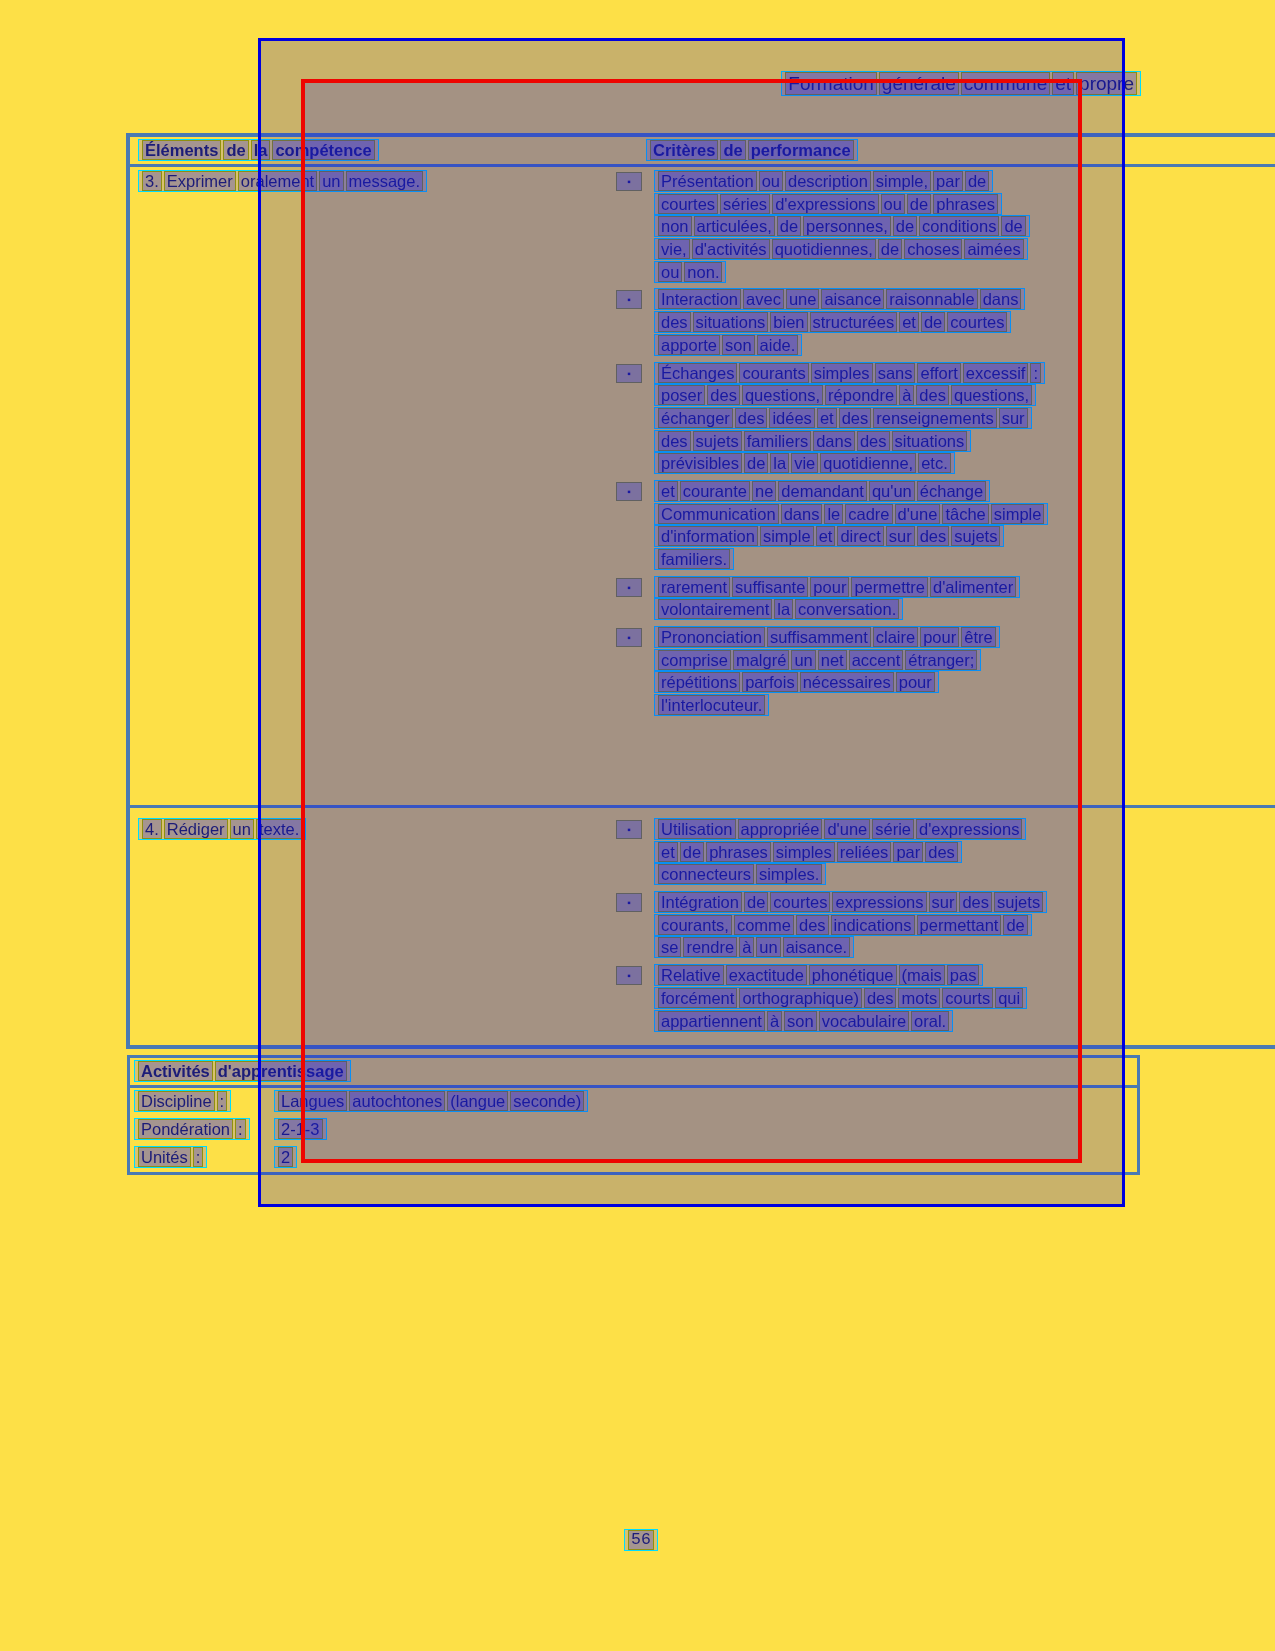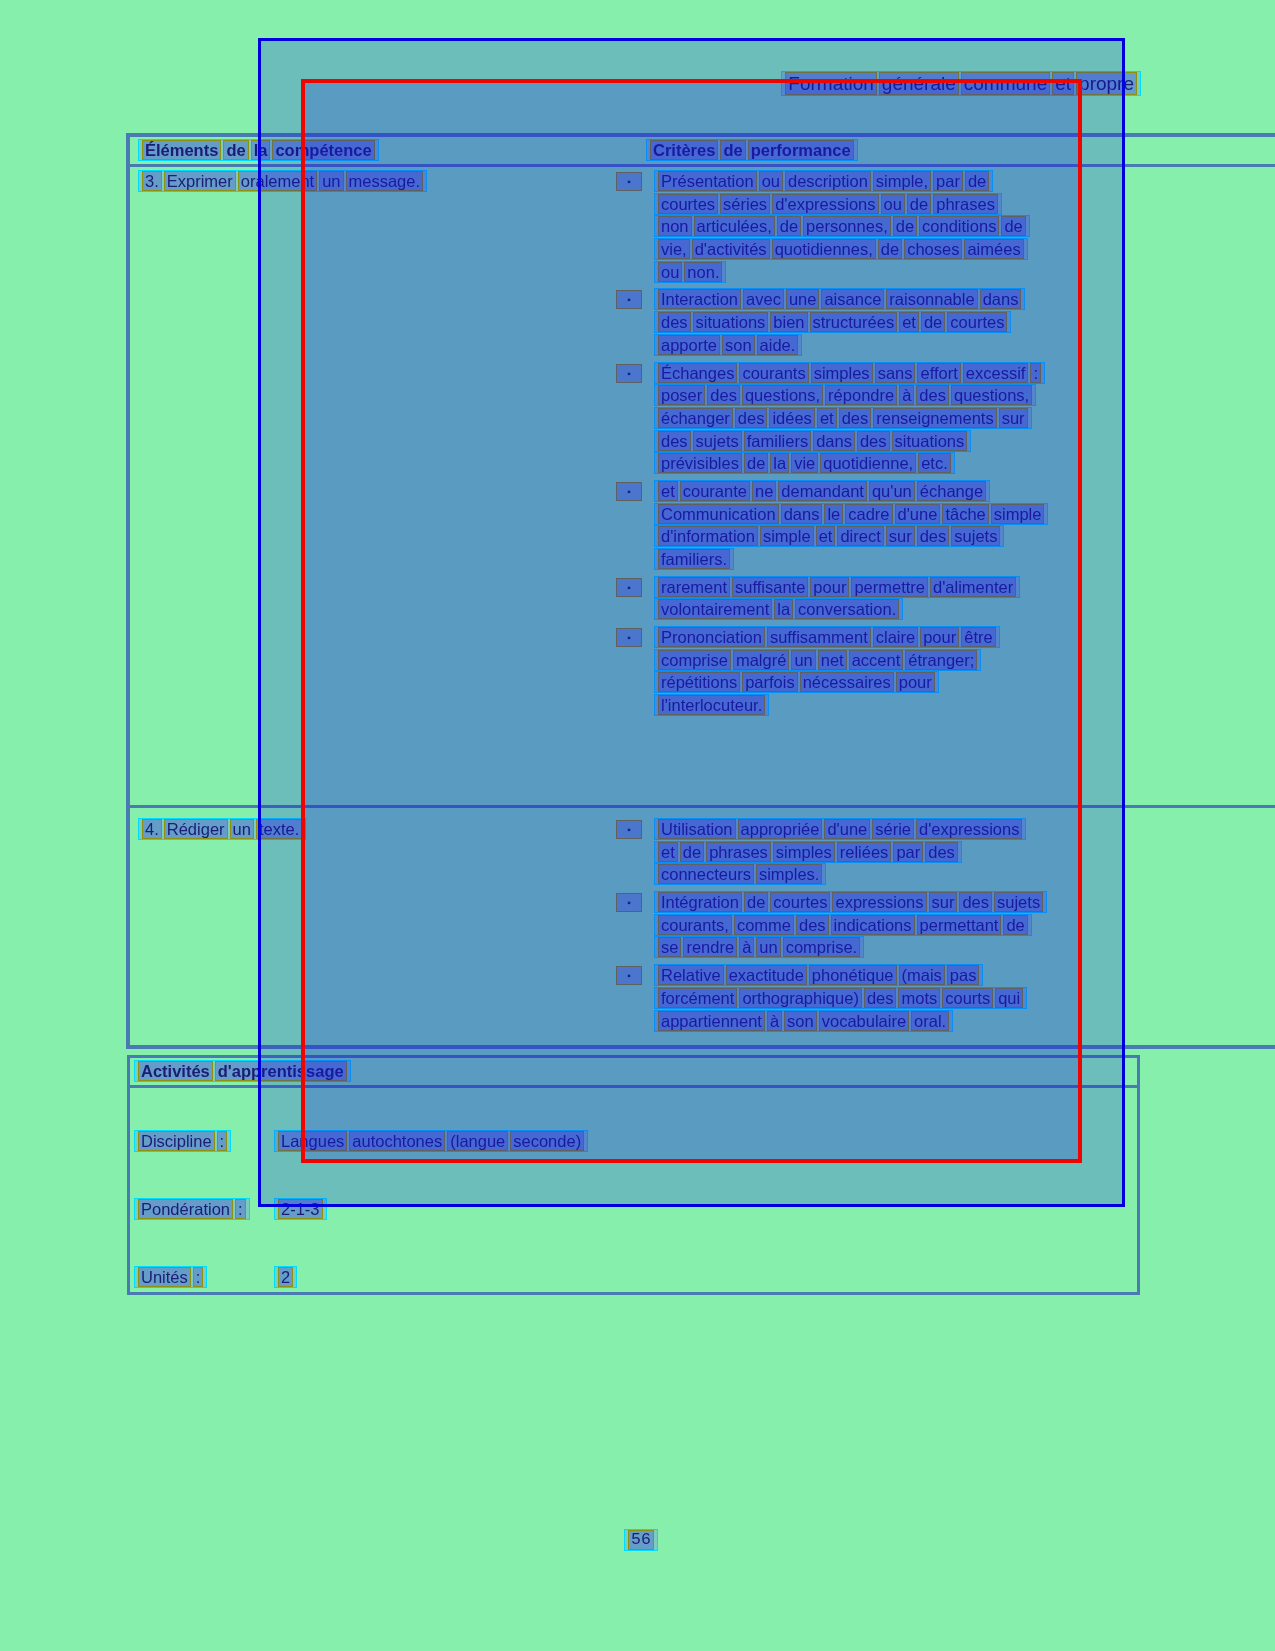--- a/index.html
+++ b/index.html
@@ -9,21 +9,21 @@
     --word-box-olive:#8f8f10;
     --table-border:#4a7ab2;
     --text-navy:#1c1c78;
     --line-fill:rgba(85,85,250,0.22);
     --word-fill:rgba(45,45,225,0.30);
     --blue-fill:rgba(10,10,235,0.21);
     --red-fill:rgba(30,30,225,0.22);
   }
   *{margin:0;padding:0;box-sizing:border-box;}
   body{background:#ffffff;font-family:"Liberation Sans",sans-serif;}
-  .page{position:relative;width:1275px;height:1651px;background:#86efac;overflow:hidden;color:var(--text-navy);}
+  .page{position:relative;width:1275px;height:1651px;background:#fde047;overflow:hidden;color:var(--text-navy);}
 
   
   .line-row{height:22.7px;}
   .line{display:inline-block;white-space:nowrap;border:1px solid var(--line-box-cyan);
         background:var(--line-fill);padding:0 2px;line-height:20px;font-size:16.5px;color:var(--text-navy);}
   .w{display:inline-block;border:1px solid var(--word-box-olive);background:var(--word-fill);
      padding:0 2px;margin:0 1px;line-height:18px;}
 
   
   .doc-header{position:absolute;top:71px;right:134px;font-size:19px;}
@@ -42,21 +42,21 @@
   .cell-right{flex:1;padding:3px 0 0 6px;}
   .r4 .cell-left,.r4 .cell-right{padding-top:10px;}
   .bullet-item{display:flex;align-items:flex-start;margin-bottom:5px;}
   .bullet-box{display:inline-block;width:26px;text-align:center;border:1px solid var(--word-box-olive);
               background:var(--word-fill);font-size:10px;line-height:17px;margin:2px 4px 0 0;}
   .bullet-text{flex:1;padding-left:8px;}
 
   
   .table2{position:absolute;left:127px;top:1055px;width:1013px;border:3px solid var(--table-border);}
   .t2-header{height:30px;padding:2px 0 0 4px;border-bottom:3px solid var(--table-border);font-weight:bold;font-size:17px;}
-  .t2row{display:flex;height:28px;padding:2px 16px 0 4px;margin-top:40px;}
+  .t2row{display:flex;height:28px;padding:2px 16px 0 4px;}
   .t2-label{flex:0 0 140px;}
   .t2-value{flex:1;}
 
   
   .page-number{position:absolute;left:624px;top:1529px;font-family:Liberation Mono, monospace;}
 
   
   .overlay-blue{position:absolute;left:258px;top:38px;width:867px;height:1169px;
     border:3px solid var(--annotation-blue);background:var(--blue-fill);pointer-events:none;z-index:5;}
   .overlay-red{position:absolute;left:301px;top:79px;width:781px;height:1084px;
@@ -152,21 +152,21 @@
                 <div class="line-row"><span class="line"><span class="w">Utilisation</span><span class="w">appropriée</span><span class="w">d'une</span><span class="w">série</span><span class="w">d'expressions</span></span></div>
                 <div class="line-row"><span class="line"><span class="w">et</span><span class="w">de</span><span class="w">phrases</span><span class="w">simples</span><span class="w">reliées</span><span class="w">par</span><span class="w">des</span></span></div>
                 <div class="line-row"><span class="line"><span class="w">connecteurs</span><span class="w">simples.</span></span></div>
               </div>
             </div>
             <div class="bullet-item">
               <span class="bullet-box">▪</span>
               <div class="bullet-text">
                 <div class="line-row"><span class="line"><span class="w">Intégration</span><span class="w">de</span><span class="w">courtes</span><span class="w">expressions</span><span class="w">sur</span><span class="w">des</span><span class="w">sujets</span></span></div>
                 <div class="line-row"><span class="line"><span class="w">courants,</span><span class="w">comme</span><span class="w">des</span><span class="w">indications</span><span class="w">permettant</span><span class="w">de</span></span></div>
-                <div class="line-row"><span class="line"><span class="w">se</span><span class="w">rendre</span><span class="w">à</span><span class="w">un</span><span class="w">comprise.</span></span></div>
+                <div class="line-row"><span class="line"><span class="w">se</span><span class="w">rendre</span><span class="w">à</span><span class="w">un</span><span class="w">aisance.</span></span></div>
               </div>
             </div>
             <div class="bullet-item">
               <span class="bullet-box">▪</span>
               <div class="bullet-text">
                 <div class="line-row"><span class="line"><span class="w">Relative</span><span class="w">exactitude</span><span class="w">phonétique</span><span class="w">(mais</span><span class="w">pas</span></span></div>
                 <div class="line-row"><span class="line"><span class="w">forcément</span><span class="w">orthographique)</span><span class="w">des</span><span class="w">mots</span><span class="w">courts</span><span class="w">qui</span></span></div>
                 <div class="line-row"><span class="line"><span class="w">appartiennent</span><span class="w">à</span><span class="w">son</span><span class="w">vocabulaire</span><span class="w">oral.</span></span></div>
               </div>
             </div>

